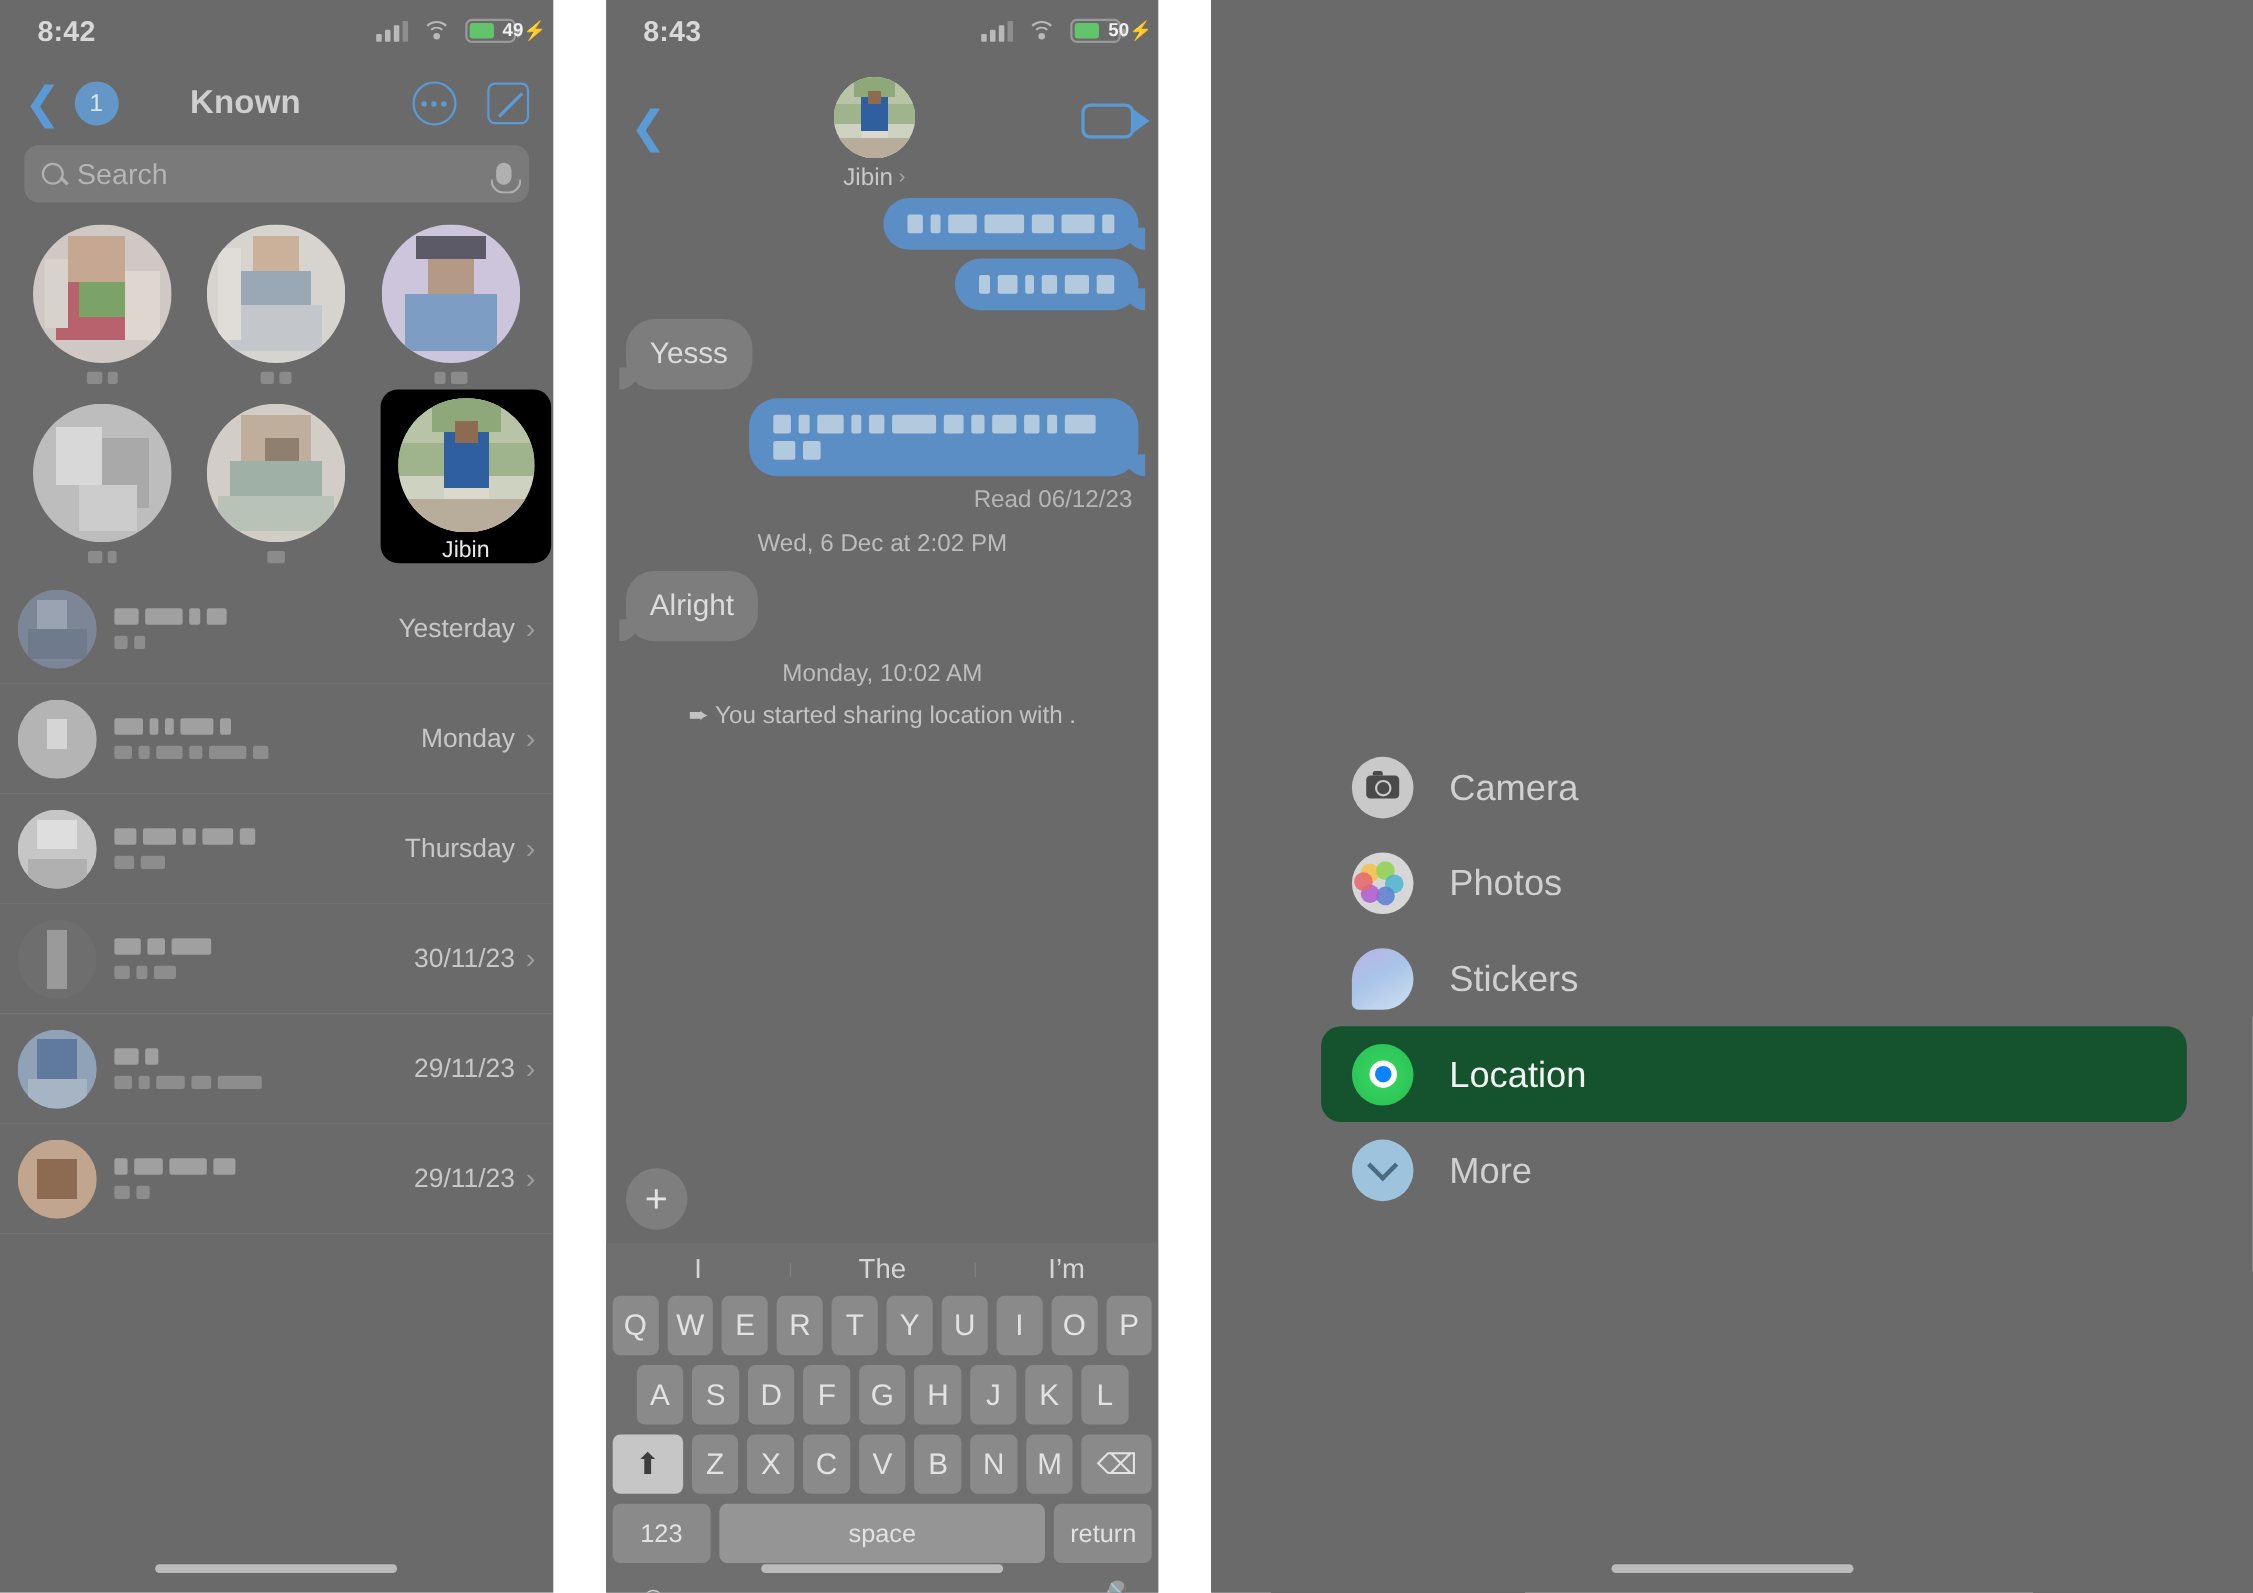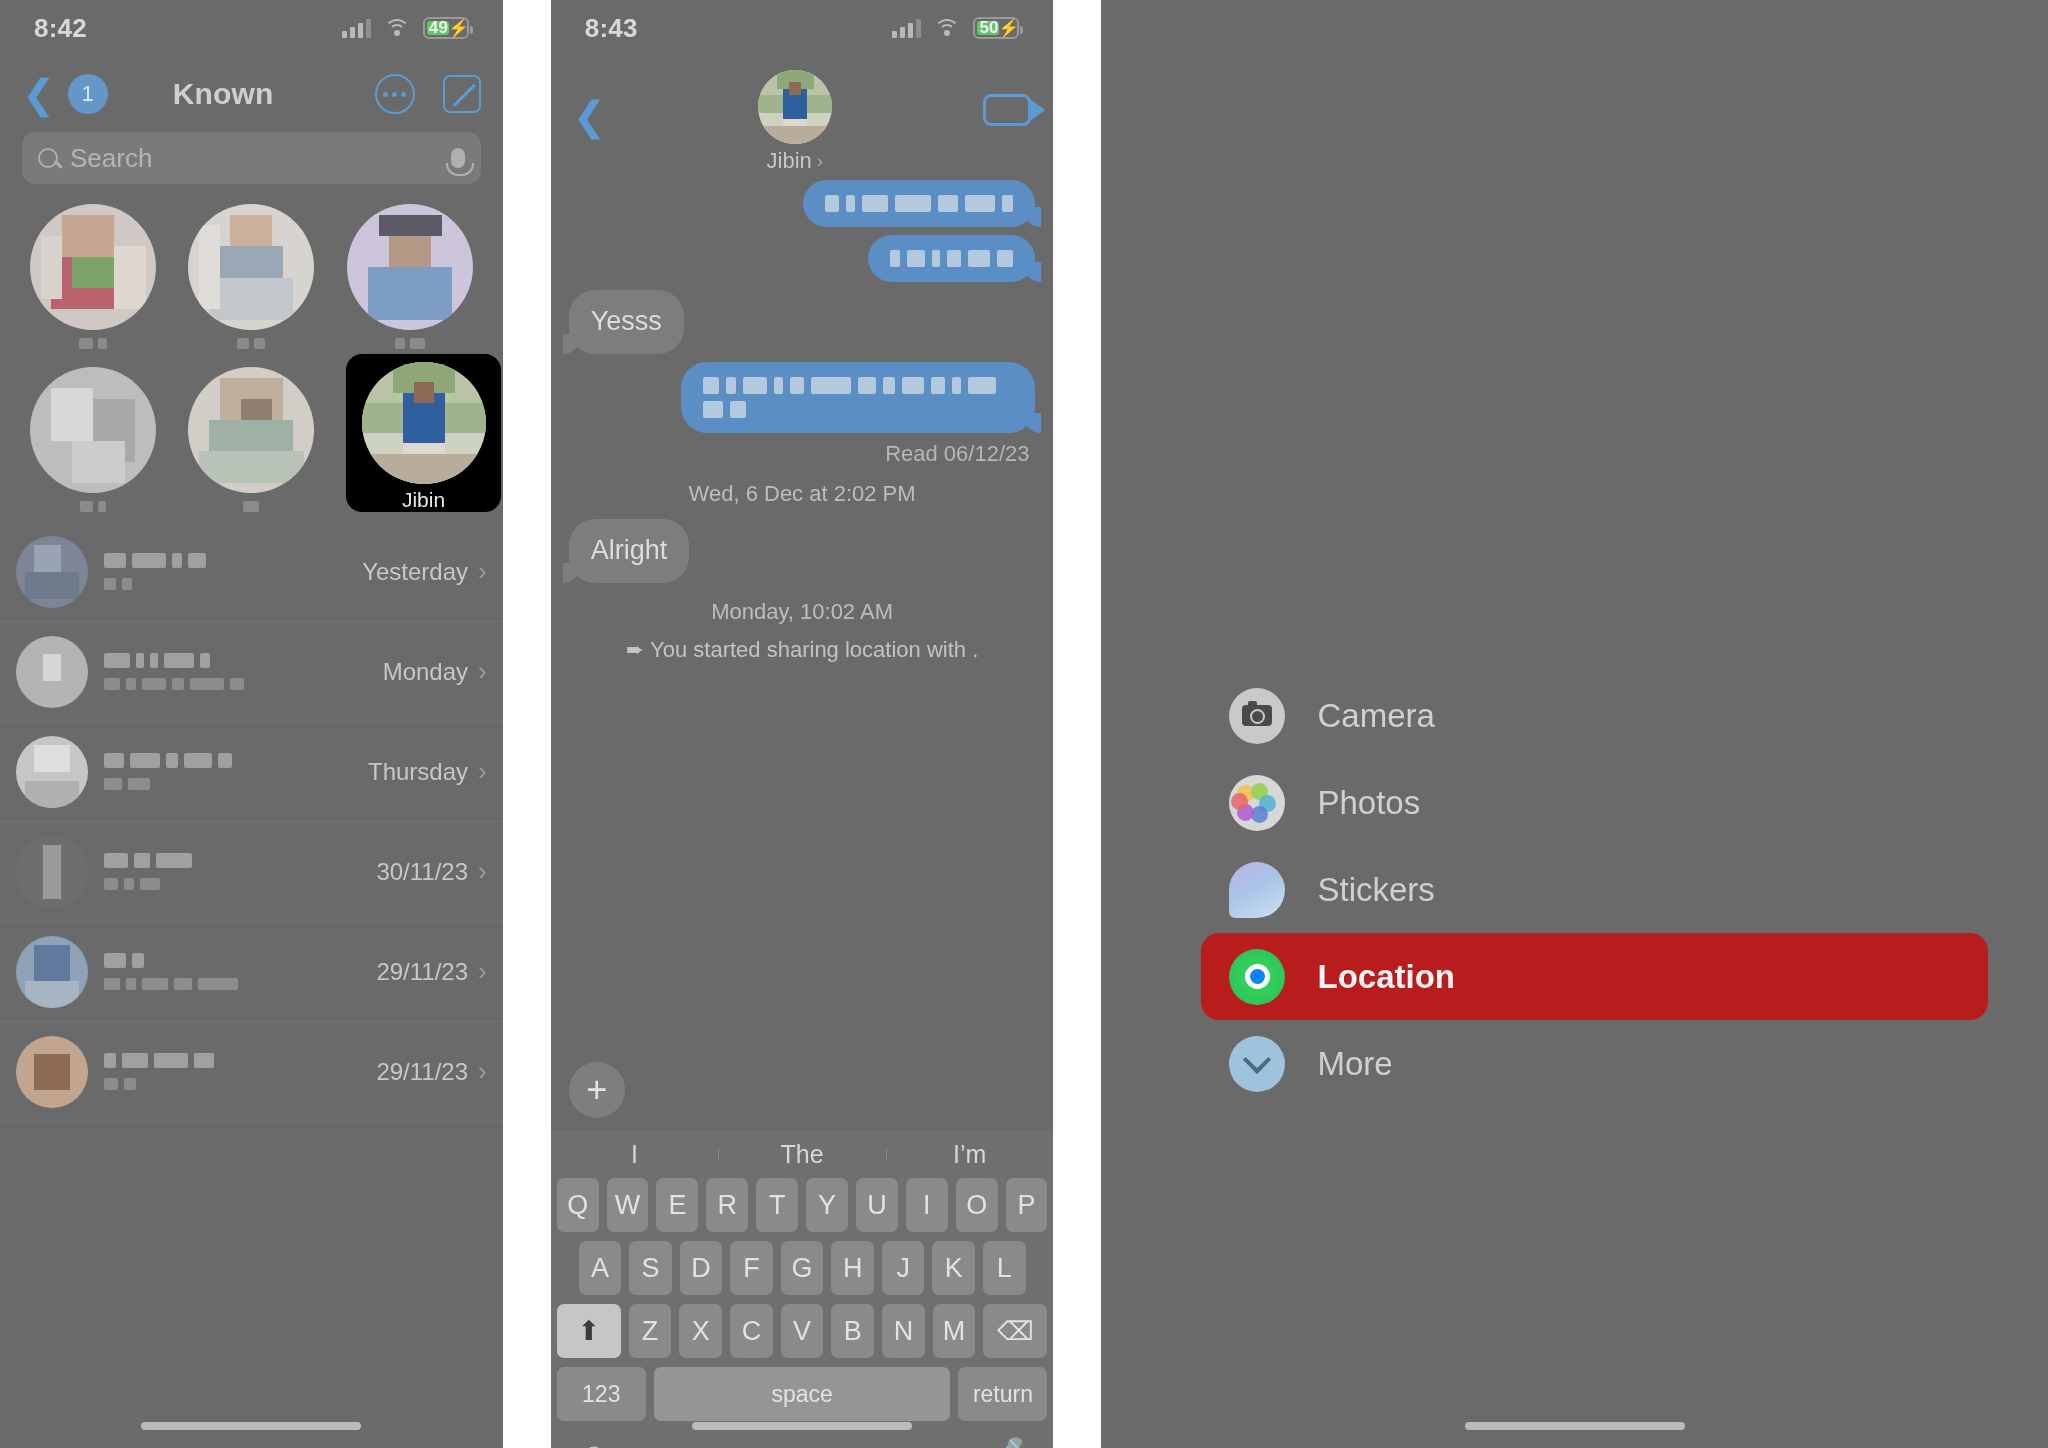--- a/index.html
+++ b/index.html
@@ -26,21 +26,21 @@
   .cell i:nth-child(3){height:15px;} .cell i:nth-child(4){height:19px;background:#8e8e8e;}
   .wifi { position:relative; width:26px; height:19px; }
   .wifi s { position:absolute; border:2.5px solid #b9b9b9; border-bottom-color:transparent;
     border-left-color:transparent; border-right-color:transparent; border-radius:50%;
     left:50%; transform:translateX(-50%); }
   .wifi s:nth-child(1){ width:26px;height:26px; top:0; }
   .wifi s:nth-child(2){ width:16px;height:16px; top:5px; }
   .wifi s:nth-child(3){ width:6px;height:6px; top:11px; background:#b9b9b9;
     border-radius:50%; border:none; }
   .batt { position:relative; width:46px; height:22px; border:2px solid #9a9a9a;
-    border-radius:6px; display:flex; align-items:center; }
+    border-radius:6px; display:flex; align-items:center;padding-left:28px; }
   .batt::after { content:""; position:absolute; right:-6px; top:7px; width:3px;
     height:8px; background:#9a9a9a; border-radius:0 2px 2px 0; }
   .batt .fill { position:absolute; left:2px; top:2px; bottom:2px; width:52%;
     background:#63c56b; border-radius:3px; }
   .batt .num { position:relative; z-index:2; font-size:17px; color:#efefef;
     font-weight:700; padding-left:4px; }
   .batt .bolt { position:relative; z-index:2; font-size:17px; color:#d9d9d9; }
 
   
   .nav1 { position:absolute; top:62px; left:0; right:0; height:64px;
@@ -174,21 +174,21 @@
   .krow.r2 { padding:0 28px; }
   .krow.r3 { padding:0 6px; }
   .kbbot { display:flex; align-items:center; justify-content:space-between;
     padding:6px 28px 0; color:#cfcfcf; font-size:30px; }
 
   
   .p3bg { position:absolute; inset:0; background:#6a6a6a; }
   .menu3 { position:absolute; left:100px; right:60px; top:672px; }
   .mrow { display:flex; align-items:center; height:87px; gap:32px;
     padding-left:28px; border-radius:18px; }
-  .mrow.hl { background:#b91c1c;font-weight:bold; }
+  .mrow.hl { background:#14532d; }
   .mico { width:56px; height:56px; border-radius:50%; flex:0 0 auto;
     display:flex; align-items:center; justify-content:center; position:relative; }
   .mlabel { font-size:33px; color:#d0d0d0; }
   .mrow.hl .mlabel { color:#f2f2f2; }
   .ico-cam { background:#c9c9c9; }
   .ico-cam .body { width:30px; height:21px; background:#4a4a4a; border-radius:4px;
     position:relative; }
   .ico-cam .body::before { content:""; position:absolute; width:11px; height:11px;
     border:2.4px solid #c9c9c9; border-radius:50%; left:8px; top:4px; }
   .ico-cam .body::after { content:""; position:absolute; width:9px; height:4px;

